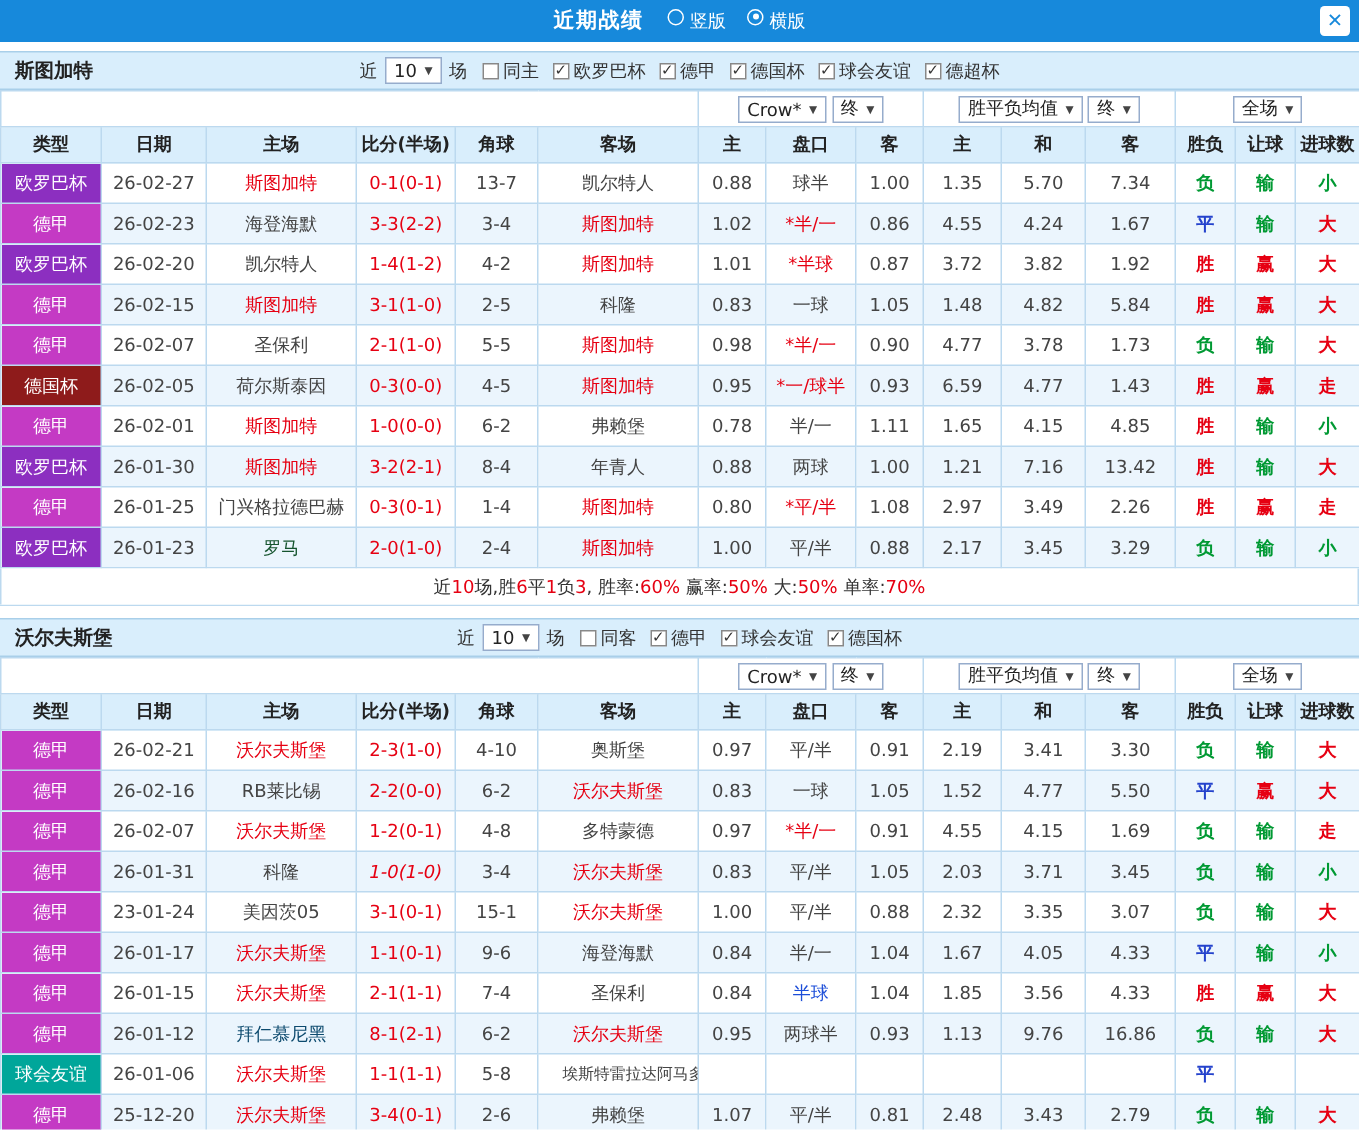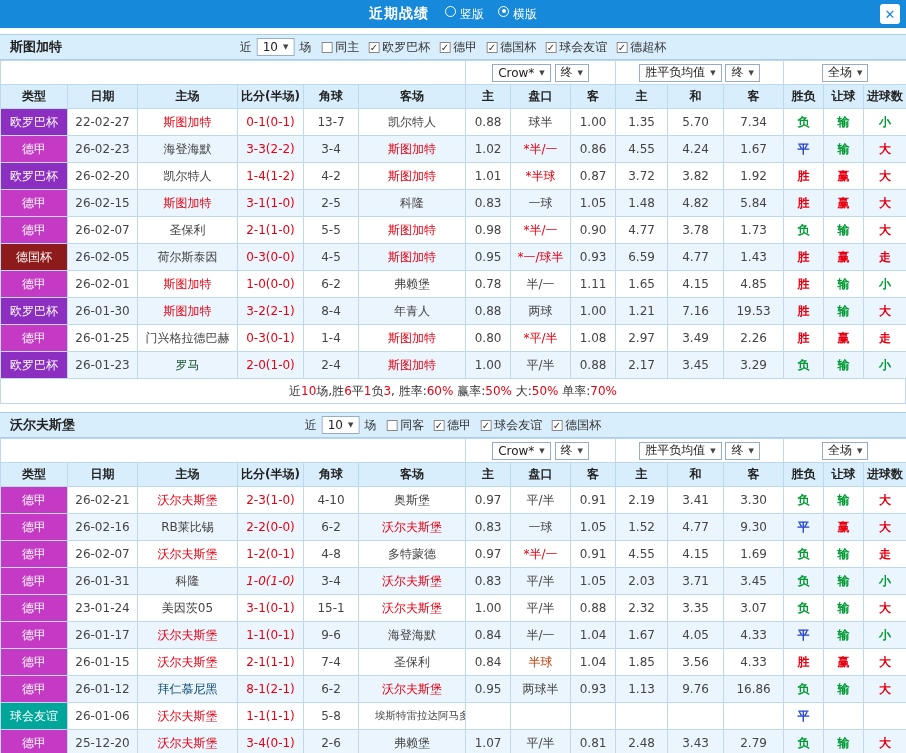--- a/index.html
+++ b/index.html
@@ -148,21 +148,21 @@
         <th>和</th>
         <th>客</th>
         <th>胜负</th>
         <th>让球</th>
         <th>进球数</th>
       </tr>
     </thead>
     <tbody>
         <tr>
           <td style="background: rgb(140, 47, 192); color: rgb(255, 255, 255);">欧罗巴杯</td>
-          <td>22-02-27</td>
+          <td>26-02-27</td>
           <td style="color: rgb(230, 0, 18);">斯图加特</td>
           <td style="color: rgb(230, 0, 18);">0-1(0-1)</td>
           <td>13-7</td>
           <td style="color: rgb(68, 68, 68);">凯尔特人</td>
           <td>0.88</td>
           <td style="color: rgb(68, 68, 68);">球半</td>
           <td>1.00</td>
           <td>1.35</td>
           <td>5.70</td>
           <td>7.34</td>
@@ -277,21 +277,21 @@
           <td>26-01-30</td>
           <td style="color: rgb(230, 0, 18);">斯图加特</td>
           <td style="color: rgb(230, 0, 18);">3-2(2-1)</td>
           <td>8-4</td>
           <td style="color: rgb(68, 68, 68);">年青人</td>
           <td>0.88</td>
           <td style="color: rgb(68, 68, 68);">两球</td>
           <td>1.00</td>
           <td>1.21</td>
           <td>7.16</td>
-          <td>19.53</td>
+          <td>13.42</td>
           <td style="color: rgb(230, 0, 18); font-weight: bold;">胜</td>
           <td style="color: rgb(0, 153, 51); font-weight: bold;">输</td>
           <td style="color: rgb(230, 0, 18); font-weight: bold;">大</td>
         </tr>
         <tr>
           <td style="background: rgb(196, 58, 196); color: rgb(255, 255, 255);">德甲</td>
           <td>26-01-25</td>
           <td style="color: rgb(68, 68, 68);">门兴格拉德巴赫</td>
           <td style="color: rgb(230, 0, 18);">0-3(0-1)</td>
           <td>1-4</td>
@@ -464,21 +464,21 @@
           <td>26-02-16</td>
           <td style="color: rgb(68, 68, 68);">RB莱比锡</td>
           <td style="color: rgb(230, 0, 18);">2-2(0-0)</td>
           <td>6-2</td>
           <td style="color: rgb(230, 0, 18);">沃尔夫斯堡</td>
           <td>0.83</td>
           <td style="color: rgb(68, 68, 68);">一球</td>
           <td>1.05</td>
           <td>1.52</td>
           <td>4.77</td>
-          <td>9.30</td>
+          <td>5.50</td>
           <td style="color: rgb(36, 66, 204); font-weight: bold;">平</td>
           <td style="color: rgb(230, 0, 18); font-weight: bold;">赢</td>
           <td style="color: rgb(230, 0, 18); font-weight: bold;">大</td>
         </tr>
         <tr>
           <td style="background: rgb(196, 58, 196); color: rgb(255, 255, 255);">德甲</td>
           <td>26-02-07</td>
           <td style="color: rgb(230, 0, 18);">沃尔夫斯堡</td>
           <td style="color: rgb(230, 0, 18);">1-2(0-1)</td>
           <td>4-8</td>
@@ -545,21 +545,21 @@
           <td style="color: rgb(0, 153, 51); font-weight: bold;">小</td>
         </tr>
         <tr>
           <td style="background: rgb(196, 58, 196); color: rgb(255, 255, 255);">德甲</td>
           <td>26-01-15</td>
           <td style="color: rgb(230, 0, 18);">沃尔夫斯堡</td>
           <td style="color: rgb(230, 0, 18);">2-1(1-1)</td>
           <td>7-4</td>
           <td style="color: rgb(68, 68, 68);">圣保利</td>
           <td>0.84</td>
-          <td style="color: #c2410c; text-align: center;">半球</td>
+          <td style="color: #1d4ed8; text-align: center;">半球</td>
           <td>1.04</td>
           <td>1.85</td>
           <td>3.56</td>
           <td>4.33</td>
           <td style="color: rgb(230, 0, 18); font-weight: bold;">胜</td>
           <td style="color: rgb(230, 0, 18); font-weight: bold;">赢</td>
           <td style="color: rgb(230, 0, 18); font-weight: bold;">大</td>
         </tr>
         <tr>
           <td style="background: rgb(196, 58, 196); color: rgb(255, 255, 255);">德甲</td>

